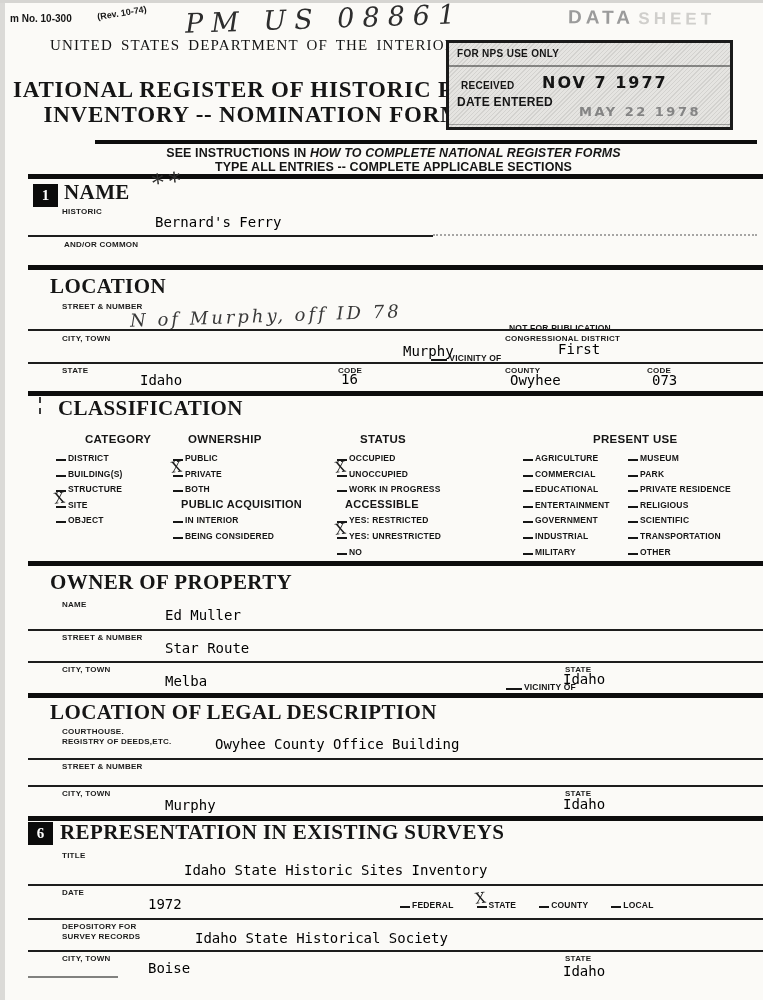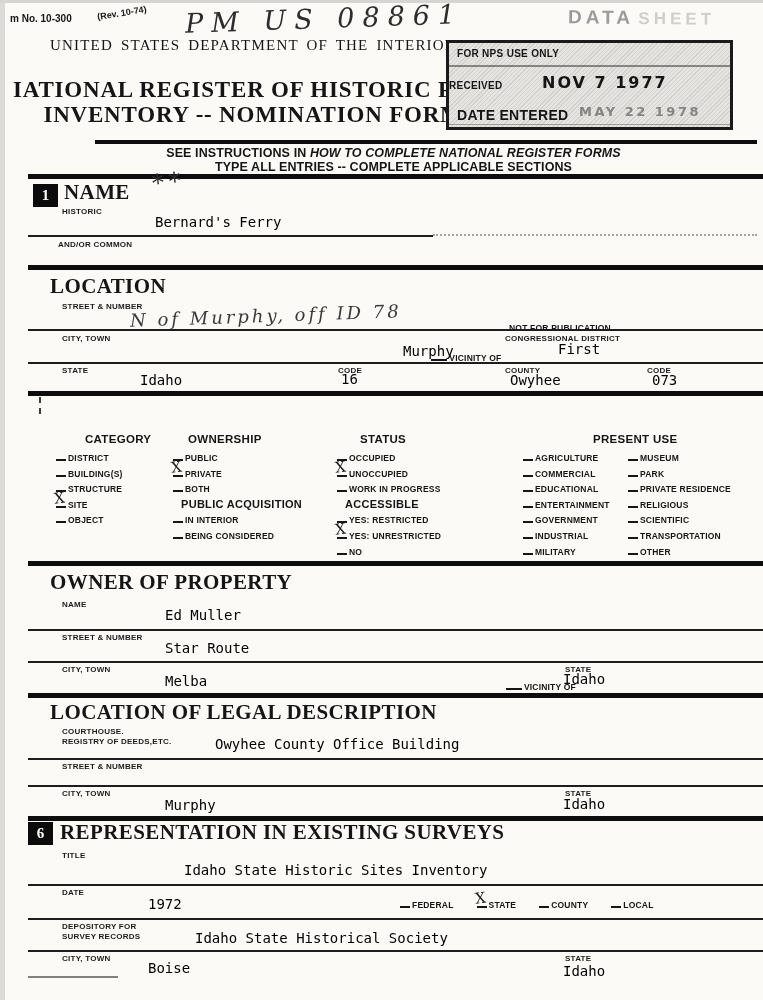--- a/index.html
+++ b/index.html
@@ -52,42 +52,42 @@
   
   <div class="abs" style="left:568px;top:7px;transform:rotate(.5deg);">
     <span class="stampword" style="color:#9b9b9b;">DATA</span>
     <span class="stampword" style="color:#d0cfcc;font-size:17px;">SHEET</span>
   </div>
 
   
   <div class="abs npsbox">
     <div class="abs" style="left:8px;top:5px;font-size:10px;font-weight:bold;letter-spacing:.3px;">FOR NPS USE ONLY</div>
     <div class="hairline" style="top:22px;"></div>
-    <div class="abs" style="left:0;top:37px;font-size:10px;font-weight:bold;letter-spacing:.3px;">RECEIVED</div>
+    <div class="abs" style="left:12px;top:37px;font-size:10px;font-weight:bold;letter-spacing:.3px;">RECEIVED</div>
     <div class="abs" style="left:93px;top:30px;font-family:'DejaVu Sans',sans-serif;font-size:16px;font-weight:bold;letter-spacing:2px;">NOV 7  1977</div>
-    <div class="abs" style="left:8px;top:64px;font-size:14px;font-weight:bold;letter-spacing:.3px;text-align:right;">DATE ENTERED</div>
+    <div class="abs" style="left:8px;top:52px;font-size:12px;font-weight:bold;letter-spacing:.3px;text-align:right;">DATE ENTERED</div>
     <div class="abs" style="left:130px;top:61px;font-family:'DejaVu Sans',sans-serif;font-size:13px;font-weight:bold;letter-spacing:2.5px;color:#848484;">MAY 22 1978</div>
     <div class="hairline" style="bottom:2px;opacity:.4;"></div>
   </div>
 
   
   <div class="abs bar" style="left:95px;top:140px;width:662px;height:4px;"></div>
   <div class="abs instr ctr" style="left:30px;top:160px;width:727px;">TYPE ALL ENTRIES -- COMPLETE APPLICABLE SECTIONS</div>
   <div class="abs instr ctr" style="left:30px;top:146px;width:727px;"><span>SEE INSTRUCTIONS IN </span><span style="font-style:italic;">HOW TO COMPLETE NATIONAL REGISTER FORMS</span></div>
   <div class="abs bar" style="left:28px;top:174px;width:735px;"></div>
 
   
   <div class="abs secnum" style="left:33px;top:184px;">1</div>
   <div class="abs h1" style="left:64px;top:180px;">NAME</div>
   <div class="abs hw" style="left:152px;top:168px;font-size:24px;letter-spacing:5px;transform:rotate(-6deg);font-style:normal;">**</div>
   <div class="abs lbl" style="left:62px;top:207px;">HISTORIC</div>
   <div class="abs typed" style="left:155px;top:214px;">Bernard's Ferry</div>
   <div class="abs rule" style="left:28px;top:235px;width:405px;"></div>
   <div class="abs" style="left:433px;top:234px;width:324px;border-top:2px dotted #6e6e6e;opacity:.6;"></div>
-  <div class="abs lbl" style="left:58px;top:240px;">AND/OR COMMON</div>
+  <div class="abs lbl" style="left:64px;top:240px;">AND/OR COMMON</div>
   <div class="abs bar" style="left:28px;top:265px;width:735px;"></div>
 
   
   <div class="abs h1" style="left:50px;top:274px;">LOCATION</div>
   <div class="abs lbl" style="left:62px;top:302px;">STREET &amp; NUMBER</div>
   <div class="abs hw" style="left:130px;top:305px;font-size:18px;letter-spacing:3px;transform:rotate(-2deg);color:#3a3a3a;">N of Murphy, off ID 78</div>
   <div class="abs inline-check" style="left:497px;top:317px;"><span class="blank"></span><span>NOT FOR PUBLICATION</span></div>
   <div class="abs rule" style="left:28px;top:329px;width:735px;"></div>
   <div class="abs lbl" style="left:62px;top:334px;">CITY, TOWN</div>
   <div class="abs lbl" style="left:505px;top:334px;">CONGRESSIONAL DISTRICT</div>
@@ -100,20 +100,21 @@
   <div class="abs lbl" style="left:338px;top:366px;">CODE</div>
   <div class="abs typed" style="left:341px;top:371px;">16</div>
   <div class="abs lbl" style="left:505px;top:366px;">COUNTY</div>
   <div class="abs typed" style="left:510px;top:372px;">Owyhee</div>
   <div class="abs lbl" style="left:647px;top:366px;">CODE</div>
   <div class="abs typed" style="left:652px;top:372px;">073</div>
   <div class="abs bar" style="left:28px;top:391px;width:735px;"></div>
 
   
   <div class="abs" style="left:39px;top:397px;height:17px;border-left:2px dashed #3c3c3c;"></div>
+  <div class="abs h1" style="left:58px;top:396px;">CLASSIFICATION</div>
   <div class="abs clf-head" style="left:85px;top:433px;">CATEGORY</div>
   <div class="abs clf-head" style="left:188px;top:433px;">OWNERSHIP</div>
   <div class="abs clf-head" style="left:360px;top:433px;">STATUS</div>
   <div class="abs clf-head" style="left:593px;top:433px;">PRESENT USE</div>
   <div class="abs" style="left:56px;top:451px;">
       <div class="clf-item"><span class="blank"></span><span>DISTRICT</span></div>
       <div class="clf-item"><span class="blank"></span><span>BUILDING(S)</span></div>
       <div class="clf-item"><span class="blank"></span><span>STRUCTURE</span></div>
       <div class="clf-item"><span class="blank"></span><span class="xmark">X</span><span>SITE</span></div>
       <div class="clf-item"><span class="blank"></span><span>OBJECT</span></div>

